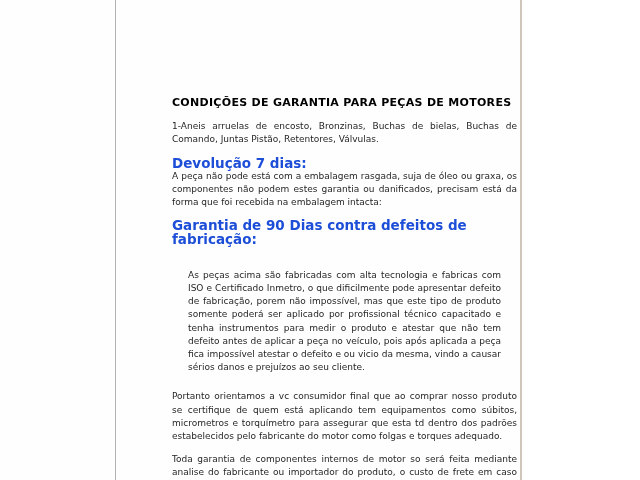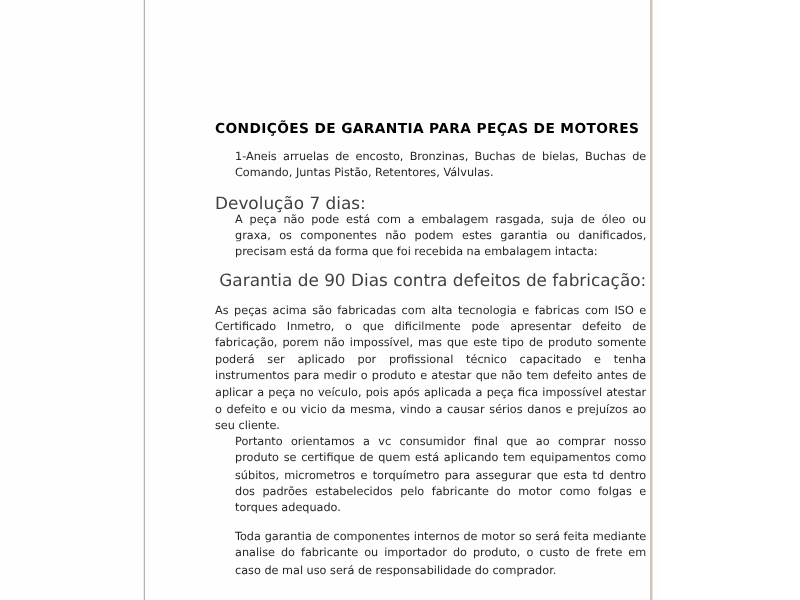--- a/index.html
+++ b/index.html
@@ -44,34 +44,33 @@
   .doc-title {
     font-size: 11px;
     font-weight: bold;
     color: #000000;
     letter-spacing: 0.3px;
     margin: 0 0 11px 0;
     text-align: left;
     white-space: nowrap;
   }
   p {
-    margin: 0 0 10px 16px;
+    margin: 0 0 10px 0;
   }
   p.no-gap {
-    margin: 0;
+    margin: 16px;
   }
   .section-heading {
-    font-weight: normal;
-    color: #404040;
+    font-weight: bold;
+    color: #1d4ed8;
     margin: 0;
     text-align: left;
   }
   .section-heading.gap-after {
-    margin-bottom: 10px;
-    text-align: right;
+    margin-bottom: 23px;
   }
 </style>
 </head>
 <body>
 
 <div class="canvas">
   <div class="page-left-edge"></div>
   <div class="page-right-edge"></div>
 
   <div class="content">

